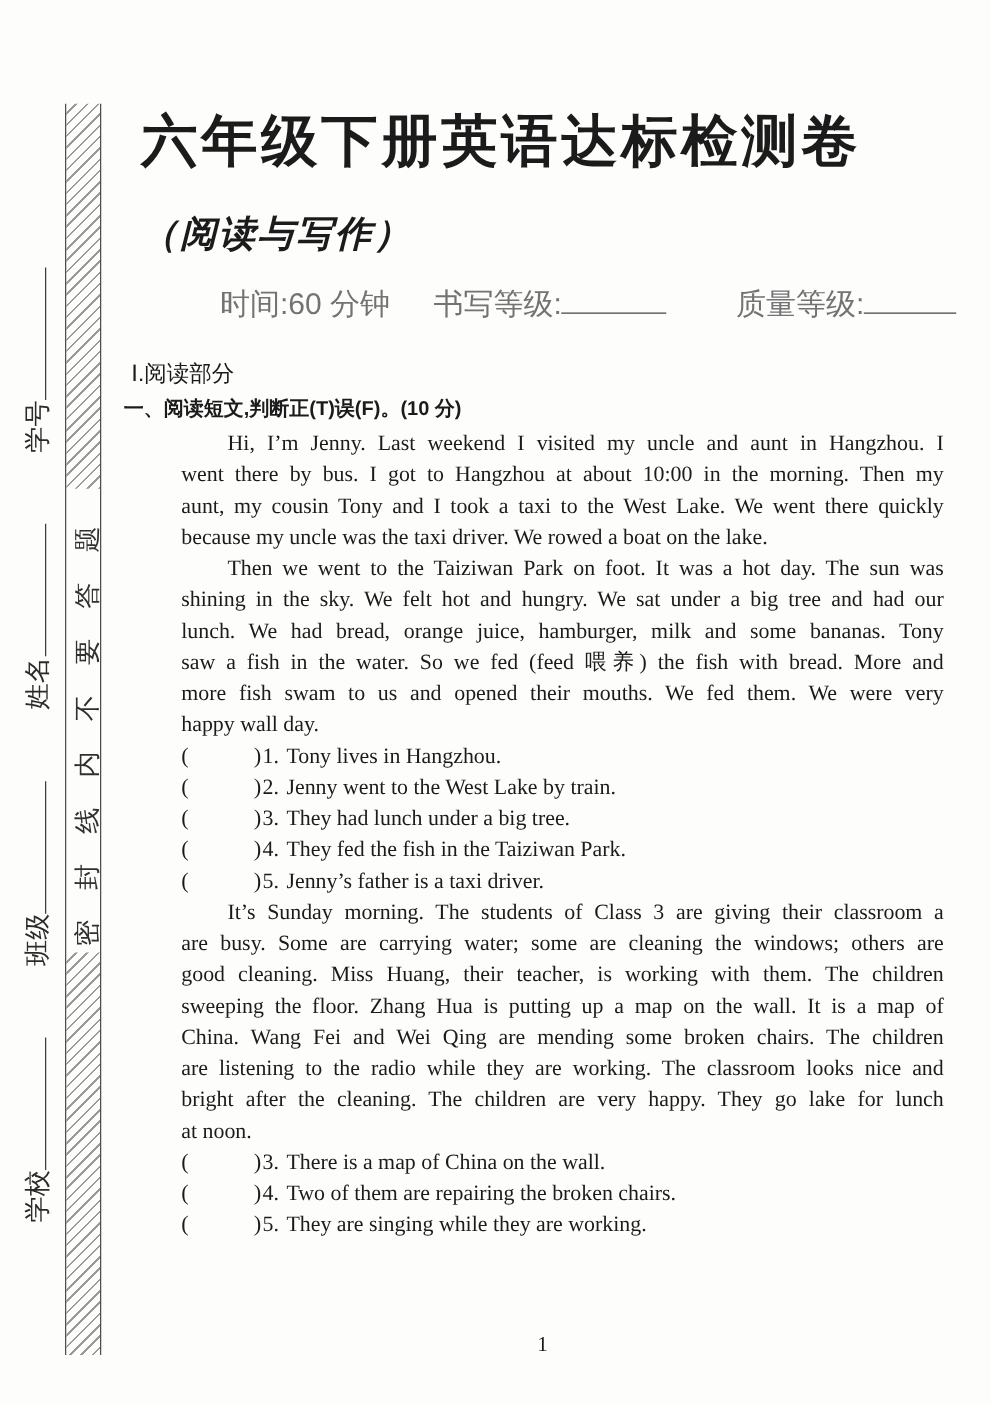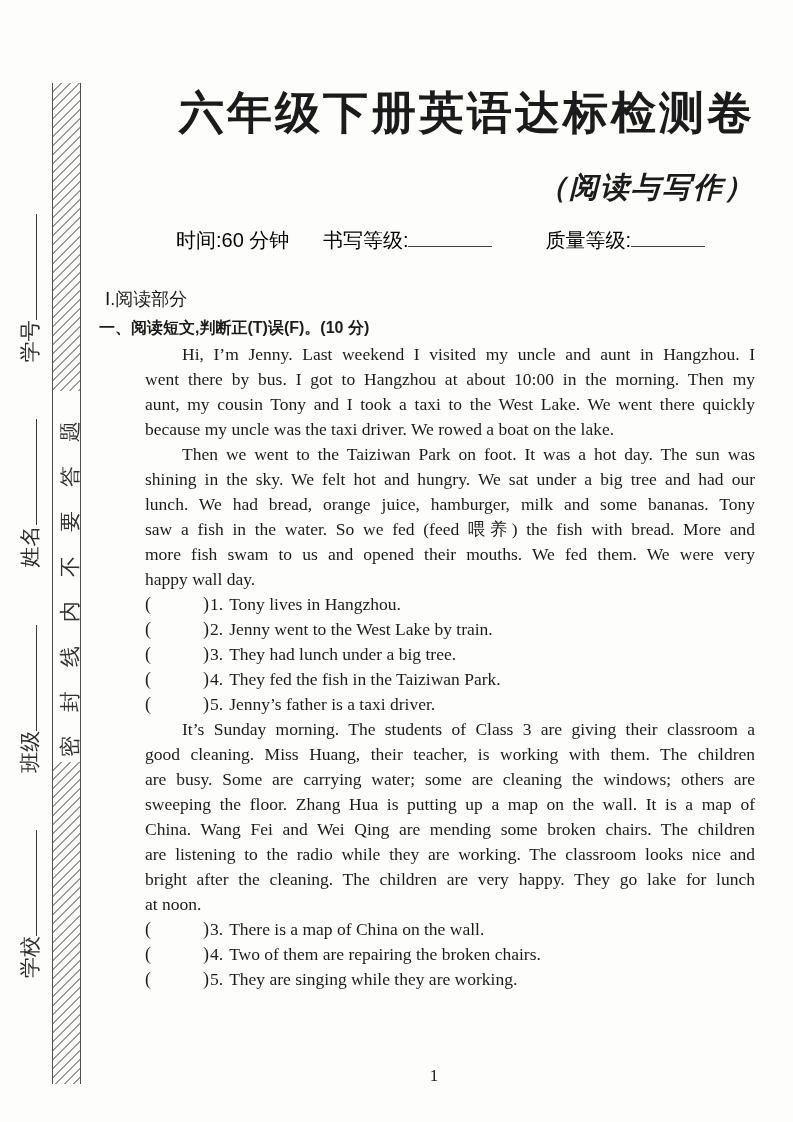--- a/index.html
+++ b/index.html
@@ -33,32 +33,32 @@
     background:repeating-linear-gradient(135deg, transparent 0 5px, #9a9a9a 5px 6.4px);
   }
   .hatch-top{top:0;height:308px;}
   .hatch-bottom{bottom:0;height:322px;}
   .seal-notice{
     left:56px;top:757px;width:380px;height:24px;
     font-size:21px;letter-spacing:24px;color:#303030;
     font-family:"Liberation Sans", sans-serif;
   }
   
-  .header{position:absolute;left:113px;right:38px;top:88px;text-align:right;}
+  .header{position:absolute;left:113px;right:38px;top:88px;text-align:left;}
   .title{
     font-family:"Liberation Sans", sans-serif;font-weight:900;
     font-size:45px;letter-spacing:3px;line-height:1.1;
   }
   .subtitle{
     font-family:"Liberation Sans", sans-serif;font-weight:900;
     font-size:29px;margin-top:30px;letter-spacing:2px;font-style:italic;
   }
   .info-row{
-    position:absolute;left:176px;top:227px;font-size:20px;
-    font-family:"Liberation Sans", sans-serif;color:#000000;
+    position:absolute;left:176px;top:227px;font-size:24px;
+    font-family:"Liberation Sans", sans-serif;color:#737373;
   }
   .info-item{margin-right:28px;}
   .info-blank{
     display:inline-block;width:84px;height:18px;
     border-bottom:1.2px solid #444;vertical-align:baseline;
   }
   .info-blank.short{width:74px;}
   .q-gap2{display:inline-block;width:14px;}
   
   .main{position:absolute;left:145px;top:285px;width:610px;}
@@ -151,22 +151,22 @@
   </div>
   <div class="q-row">
     <span class="q-open">(</span><span class="q-gap"></span><span class="q-close">)</span><span class="q-num">4.</span><span class="q-text">They fed the fish in the Taiziwan Park.</span>
   </div>
   <div class="q-row">
     <span class="q-open">(</span><span class="q-gap"></span><span class="q-close">)</span><span class="q-num">5.</span><span class="q-text">Jenny’s father is a taxi driver.</span>
   </div>
 
 
   <div class="pline indent">It’s Sunday morning. The students of Class 3 are giving their classroom a</div>
+  <div class="pline">are busy. Some are carrying water; some are cleaning the windows; others are</div>
   <div class="pline">good cleaning. Miss Huang, their teacher, is working with them. The children</div>
-  <div class="pline">are busy. Some are carrying water; some are cleaning the windows; others are</div>
   <div class="pline">sweeping the floor. Zhang Hua is putting up a map on the wall. It is a map of</div>
   <div class="pline">China. Wang Fei and Wei Qing are mending some broken chairs. The children</div>
   <div class="pline">are listening to the radio while they are working. The classroom looks nice and</div>
   <div class="pline">bright after the cleaning. The children are very happy. They go lake for lunch</div>
   <div class="pline last">at noon.</div>
 
   <div class="q-row">
     <span class="q-open">(</span><span class="q-gap"></span><span class="q-close">)</span><span class="q-num">3.</span><span class="q-text">There is a map of China on the wall.</span>
   </div>
   <div class="q-row">

